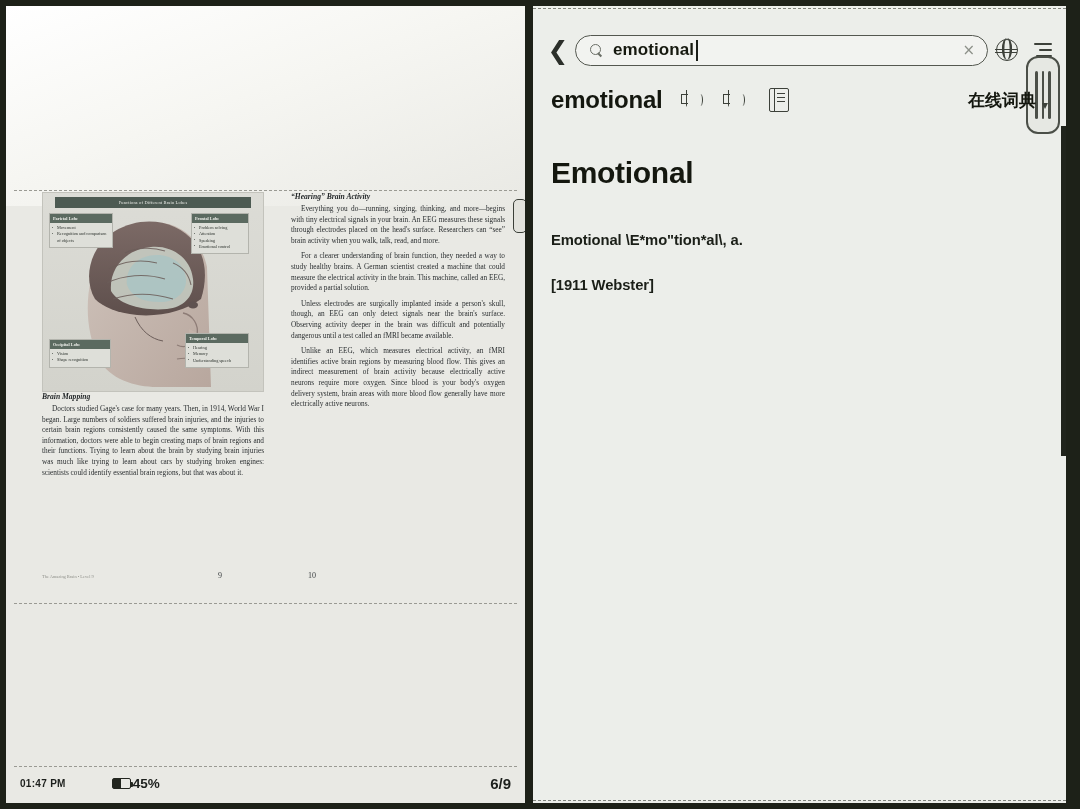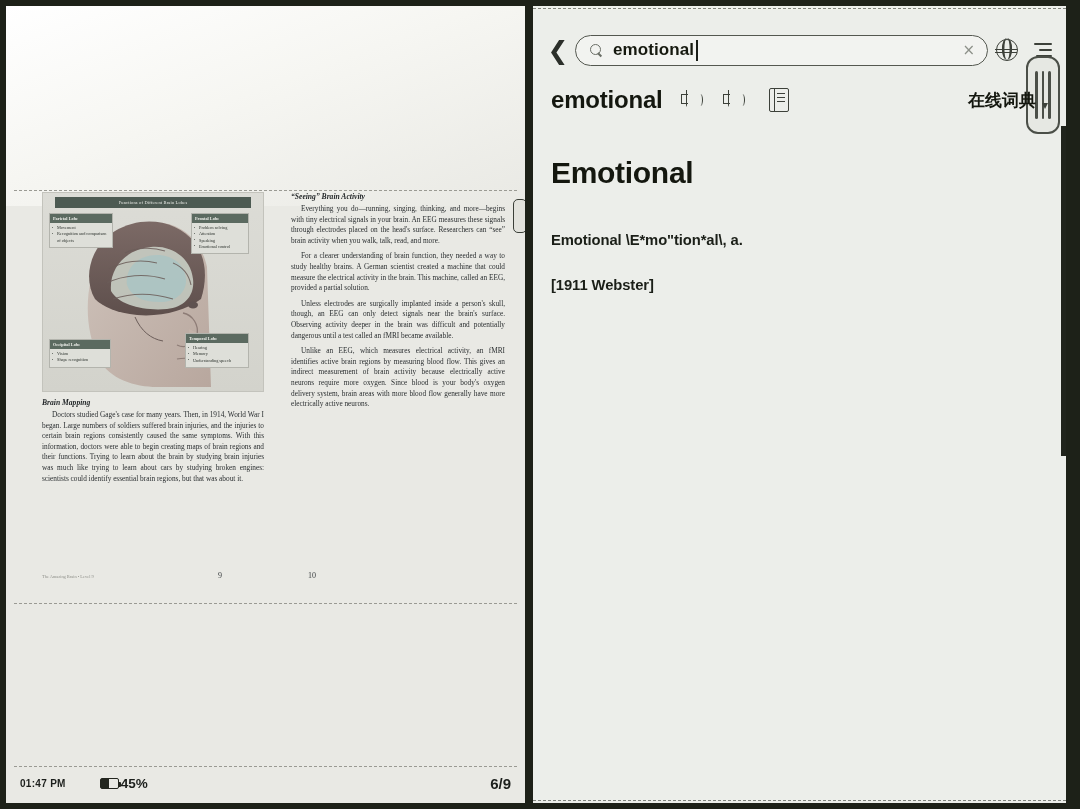--- a/index.html
+++ b/index.html
@@ -67,37 +67,37 @@
   .book-h {
     font-family: "Liberation Serif", serif;
     font-style: italic; font-weight: bold; font-size: 7.6px;
     color: #24282a; margin-bottom: 3px;
   }
   .book-p {
     font-family: "Liberation Serif", serif;
     font-size: 7.3px; line-height: 10.6px; color: #2a2e30;
     text-align: justify; text-indent: 10px; margin-bottom: 5px;
   }
-  #col-left .book-h { margin-top: 6px; }
+  #col-left .book-h { }
 
   #book-footer { position: absolute; left: 0; top: 565px; width: 519px; height: 20px; }
   #bf-caption {
     position: absolute; left: 36px; top: 3px;
     font-family: "Liberation Serif", serif; font-size: 4.4px; color: #8d8e88;
   }
   #bf-pg-left  { position: absolute; left: 212px; top: 0; font-family:"Liberation Serif",serif; font-size: 8px; color: #3a3e40; }
   #bf-pg-right { position: absolute; left: 302px; top: 0; font-family:"Liberation Serif",serif; font-size: 8px; color: #3a3e40; }
 
   
   #left-status {
     position: absolute; left: 0; bottom: 0; width: 519px; height: 40px;
     display: flex; align-items: center; padding: 0 14px;
   }
   #ls-time { font-size: 10px; font-weight: bold; color: #1c1f1c; letter-spacing: .3px; }
-  #batt-wrap { display: flex; align-items: center; margin-left: 2px; padding-left: 32px; }
+  #batt-wrap { display: flex; align-items: center; margin-left: 14px; padding-left: 32px; }
   #batt {
     width: 19px; height: 11px; border: 1.6px solid #23261f; border-radius: 2px;
     position: relative; background: linear-gradient(90deg,#23261f 0 45%, #e9e9e4 45% 100%);
   }
   #batt::after {
     content:""; position: absolute; right: -3.5px; top: 3px; width: 2.2px; height: 5px;
     background: #23261f; border-radius: 0 1px 1px 0;
   }
   #batt-pct { font-size: 13.5px; font-weight: bold; color: #1c1f1c; margin-left: 2px; }
   #ls-page { margin-left: auto; font-size: 15px; font-weight: bold; color: #1c1f1c; }
@@ -340,21 +340,21 @@
               <li>Understanding speech</li>
             </ul>
           </div>
         </div>
 
         <div class="book-h">Brain Mapping</div>
         <div class="book-p">Doctors studied Gage's case for many years. Then, in 1914, World War I began. Large numbers of soldiers suffered brain injuries, and the injuries to certain brain regions consistently caused the same symptoms. With this information, doctors were able to begin creating maps of brain regions and their functions. Trying to learn about the brain by studying brain injuries was much like trying to learn about cars by studying broken engines: scientists could identify essential brain regions, but that was about it.</div>
       </div>
 
       <div class="book-col" id="col-right">
-        <div class="book-h">“Seeing” Brain Activity</div>
+        <div class="book-h">“Hearing” Brain Activity</div>
         <div class="book-p">Everything you do—running, singing, thinking, and more—begins with tiny electrical signals in your brain. An EEG measures these signals through electrodes placed on the head's surface. Researchers can “see” brain activity when you walk, talk, read, and more.</div>
         <div class="book-p">For a clearer understanding of brain function, they needed a way to study healthy brains. A German scientist created a machine that could measure the electrical activity in the brain. This machine, called an EEG, provided a partial solution.</div>
         <div class="book-p">Unless electrodes are surgically implanted inside a person's skull, though, an EEG can only detect signals near the brain's surface. Observing activity deeper in the brain was difficult and potentially dangerous until a test called an fMRI became available.</div>
         <div class="book-p">Unlike an EEG, which measures electrical activity, an fMRI identifies active brain regions by measuring blood flow. This gives an indirect measurement of brain activity because electrically active neurons require more oxygen. Since blood is your body's oxygen delivery system, brain areas with more blood flow generally have more electrically active neurons.</div>
       </div>
     </div>
 
     <div id="book-footer">
       <div id="bf-caption">The Amazing Brain • Level 9</div>
       <div id="bf-pg-left">9</div>

